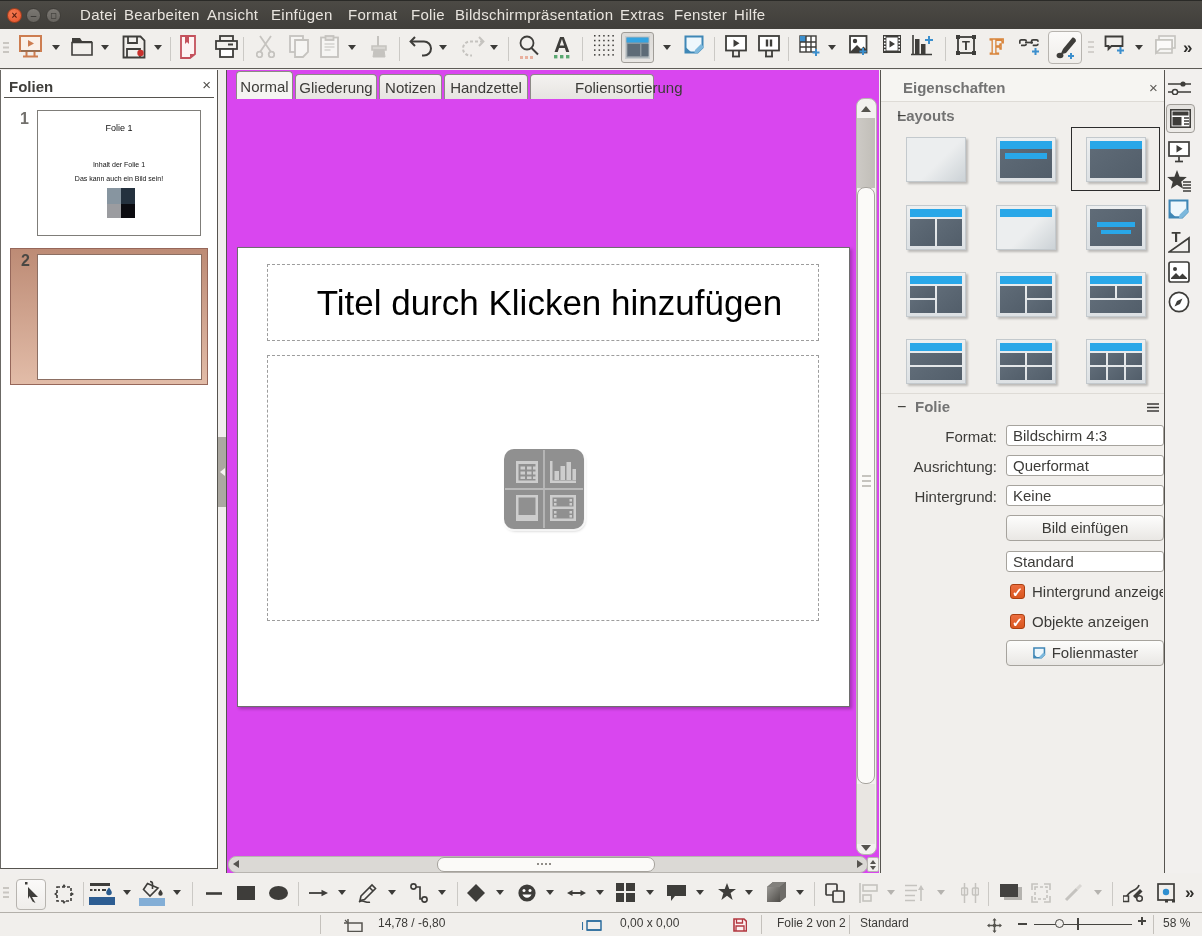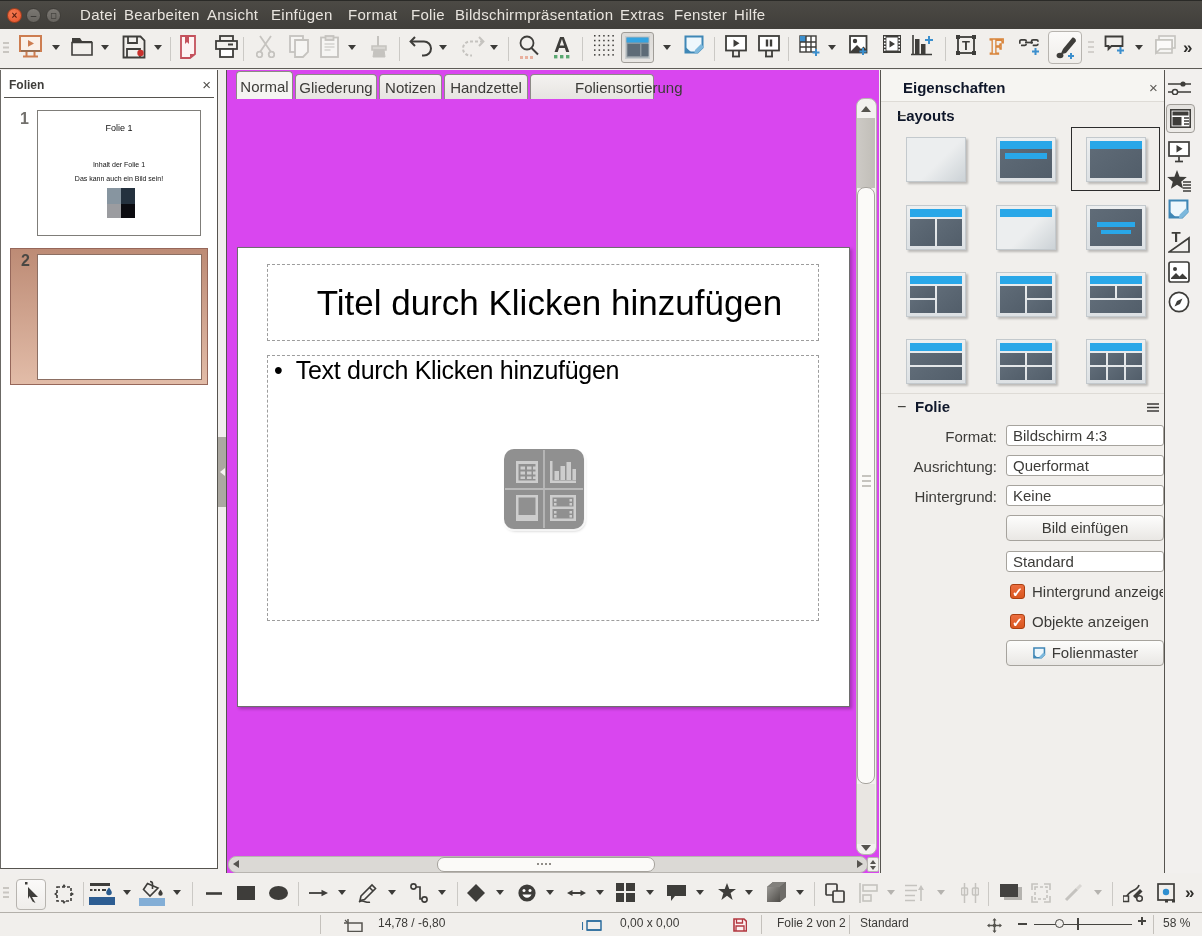--- a/index.html
+++ b/index.html
@@ -22,41 +22,41 @@
   #toolbar { position:absolute; left:0; top:29px; width:1202px; height:40px;
     background:#f1efec; border-bottom:1px solid #5d5b56; }
   .tbi { position:absolute; top:35px; } 
   .sep { position:absolute; top:37px; width:1px; height:24px; background:#cbc9c5; }
   .dd { position:absolute; width:0; height:0; border-left:4px solid transparent; border-right:4px solid transparent; border-top:5px solid #3c3b38; top:45px; }
   .dd.gray { border-top-color:#b5b3af; }
 
   
   #leftpanel { position:absolute; left:0; top:70px; width:218px; height:799px;
     background:#fff; border-left:1px solid #6b6965; border-right:1px solid #56544f; border-bottom:1px solid #56544f; }
-  #leftpanel h3 { font-size:12px; color:#3f3e3b; font-weight:bold; padding:8px 0 0 8px; }
+  #leftpanel h3 { font-size:15px; color:#3f3e3b; font-weight:bold; padding:8px 0 0 8px; }
   #folienline { position:absolute; left:3px; top:27px; width:210px; height:1px; background:#56544f; }
 
   
   #center { position:absolute; left:227px; top:70px; width:652px; height:803px; background:#d946ef; }
   .tab { position:absolute; font-size:15px; color:#3c3b38; text-align:center;
     border:1px solid #8d8b86; border-bottom:none; border-radius:4px 4px 0 0;
     background:linear-gradient(#f4f2f0,#e6e4e1); top:4px; height:25px; line-height:25px; }
   .tab.active { background:#f5f4f2; top:1px; height:28px; line-height:30px; z-index:2; }
   #slide { position:absolute; left:10px; top:177px; width:613px; height:460px; background:#fff;
     border:1px solid #6e6e6e; box-shadow:2px 2px 3px rgba(0,0,0,0.25); }
   .ph { position:absolute; border:1px dashed #9d9d9d; }
 
   
   .sbtrack { position:absolute; background:#f3f1ef; border:1px solid #b8b5b0; border-radius:8px; }
   .sbthumb { position:absolute; background:linear-gradient(90deg,#cdcac5,#bebbb5); border:1px solid #a5a29c; border-radius:7px; }
 
   
   #sidebar { position:absolute; left:880px; top:70px; width:284px; height:803px; background:#f1efec; border-left:1px solid #56544f; }
   #tabstrip { position:absolute; left:1164px; top:70px; width:38px; height:803px; background:#f2f0ee; border-left:1px solid #56544f; }
-  .sbh { font-weight:bold; font-size:15px; color:#0f172a; }
+  .sbh { font-weight:bold; font-size:15px; color:#737373; }
 
   
   .lay { position:absolute; width:60px; height:45px; background:linear-gradient(#edeff0,#dde1e4); border:1px solid #c3c9cd;
     box-shadow:1.5px 2px 2px rgba(0,0,0,0.22); }
   .db { position:absolute; background:linear-gradient(140deg,#606c78,#525e6a); }
   .lb { position:absolute; background:#29a7e8; }
 
   
   .lbl { position:absolute; font-size:15px; color:#3c3b38; text-align:right; }
   .combo { position:absolute; left:1006px; width:158px; height:21px; background:#fff;
@@ -412,21 +412,20 @@
     <div class="tab active" style="left:9px;  width:57px;">Normal</div>
     <div class="tab" style="left:68px;  width:82px;">Gliederung</div>
     <div class="tab" style="left:152px; width:63px;">Notizen</div>
     <div class="tab" style="left:217px; width:84px;">Handzettel</div>
     <div class="tab" style="left:303px; width:124px;padding-left:44px;">Foliensortierung</div>
 
     <div id="slide">
       <div class="ph" style="left:29px; top:16px; width:552px; height:77px;"></div>
       <div style="position:absolute; left:6px; top:35px; width:100%; text-align:center; font-size:35px; color:#000;">Titel durch Klicken hinzufügen</div>
       <div class="ph" style="left:29px; top:107px; width:552px; height:266px;"></div>
-      <div style="position:absolute; left:36px; top:108px; font-size:25px; letter-spacing:-0.3px; color:#000;">•&nbsp;&nbsp;Text durch Klicken hinzufügen</div>
 
       <div style="position:absolute; left:266px; top:201px; width:80px; height:80px; background:#909090; border-radius:10px; box-shadow:0 0 0 2px rgba(255,255,255,0.75), 1px 2px 3px rgba(0,0,0,0.25);">
         <svg width="80" height="80" viewBox="0 0 80 80">
           <g stroke="#b9b9b9" stroke-width="1.8">
               <path d="M40 1v78M1 40h78"></path>
             </g>
 
           <g fill="#cdcdcd">
               <path d="M12 12h22v3h-22z M12 12h2.5v22H12z M31.5 12H34v22h-2.5z M12 31.5h22V34H12z"></path>
               <path d="M16.5 17.5h4.5v3h-4.5zM23 17.5h4.5v3H23zM16.5 22.5h4.5v3h-4.5zM23 22.5h4.5v3H23zM16.5 27.5h4.5v2.5h-4.5zM23 27.5h4.5v2.5H23z"></path>

